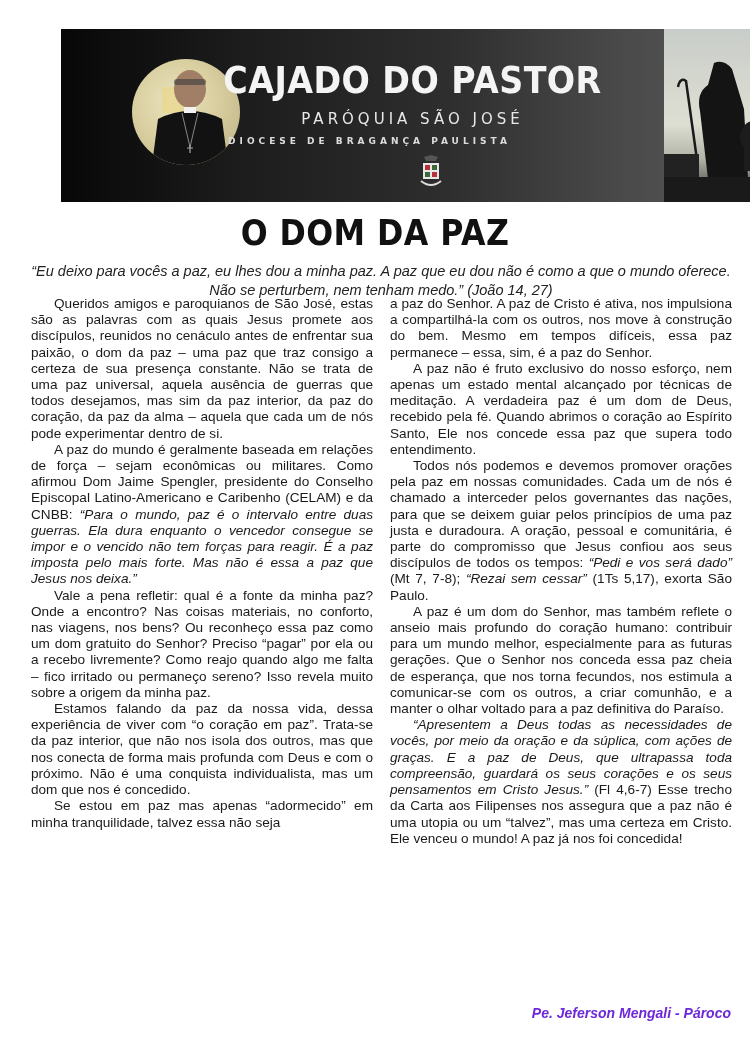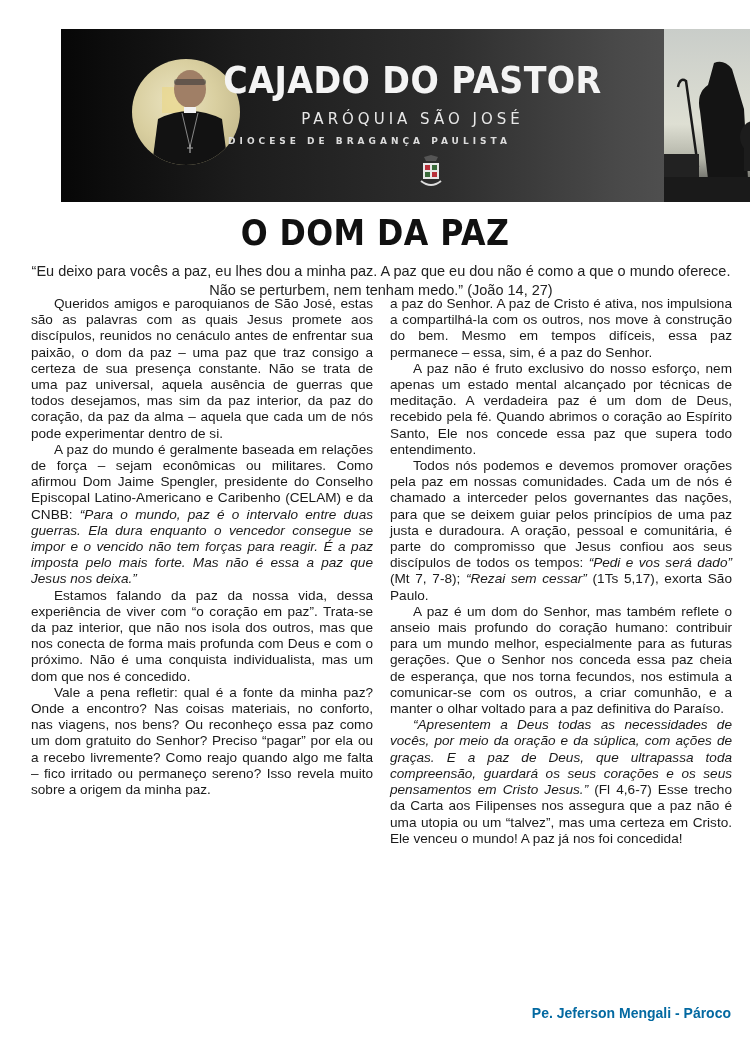--- a/index.html
+++ b/index.html
@@ -9,28 +9,28 @@
   .portrait { position:absolute; left:71px; top:30px; width:108px; height:106px; border-radius:50%; overflow:hidden;
     background:radial-gradient(ellipse at 40% 40%, #eae3c0 0%, #d9cfa0 45%, #b9ae82 100%); }
   .shepherd { position:absolute; left:603px; top:0; width:100px; height:173px; overflow:hidden;
     background:linear-gradient(180deg,#c9cdc9 0%,#dedfd3 55%,#b3b4a8 75%,#2a2a2a 100%); }
   .banner-title { position:absolute; left:0; width:703px; top:30px; text-align:center; color:#f4f4f4; font-weight:bold;
     font-size:37px; letter-spacing:0.5px; font-family:"DejaVu Sans", sans-serif; transform:scaleX(0.9); }
   .banner-sub { position:absolute; left:0; width:703px; top:81px; text-align:center; color:#e8e8e8; font-size:15px; letter-spacing:4px; font-family:"DejaVu Sans", sans-serif; }
   .banner-sub2 { position:absolute; left:0; width:617px; top:107px; text-align:center; color:#dcdcdc; font-size:9px; letter-spacing:4px; font-weight:bold; font-family:"DejaVu Sans", sans-serif; }
   .crest { position:absolute; left:357px; top:126px; width:26px; height:36px; }
   .title { position:absolute; left:0; width:750px; top:212px; text-align:center; font-size:36px; font-weight:bold; color:#111; font-family:"DejaVu Sans", sans-serif; transform:scaleX(0.88); letter-spacing:0.5px; }
-  .quote { position:absolute; left:30px; width:702px; top:262px; text-align:center; font-size:14.5px; line-height:19px; color:#222; }
+  .quote { position:absolute; left:30px; width:702px; top:262px; text-align:center; font-style:italic; font-size:14.5px; line-height:19px; color:#222; }
   .col { position:absolute; top:296px; width:342px; font-size:13.6px; line-height:16.2px; text-align:justify; color:#1a1a1a; }
   .col.left { left:31px; }
   .col.right { left:390px; }
   .col p { margin:0; text-indent:23px; }
   .col p.cont { text-indent:0; }
   .col em { font-style:italic; }
-  .signature { position:absolute; right:19px; top:1005px; font-weight:bold; font-size:14px; color:#0369a1; }
+  .signature { position:absolute; right:19px; top:1005px; font-weight:bold; font-style:italic; font-size:14px; color:#6d28d9; }
 </style>
 </head>
 <body>
 
 <div class="banner">
   <div class="portrait" title="Foto do pároco">
     <svg width="108" height="106" viewBox="0 0 108 106">
       <rect x="30" y="28" width="22" height="26" fill="#e9d78a" opacity="0.7"></rect>
       <ellipse cx="58" cy="30" rx="16" ry="19" fill="#a07f66"></ellipse>
       <rect x="42" y="20" width="32" height="6" rx="3" fill="#3b3b3b" opacity="0.6"></rect>
@@ -69,22 +69,23 @@
   </div>
 </div>
 
 <h1 class="title" style="margin:0;">O DOM DA PAZ</h1>
 
 <div class="quote">“Eu deixo para vocês a paz, eu lhes dou a minha paz. A paz que eu dou não é como a que o mundo oferece. Não se perturbem, nem tenham medo.” (João 14, 27)</div>
 
 <div class="col left">
   <p>Queridos amigos e paroquianos de São José, estas são as palavras com as quais Jesus promete aos discípulos, reunidos no cenáculo antes de enfrentar sua paixão, o dom da paz – uma paz que traz consigo a certeza de sua presença constante. Não se trata de uma paz universal, aquela ausência de guerras que todos desejamos, mas sim da paz interior, da paz do coração, da paz da alma – aquela que cada um de nós pode experimentar dentro de si.</p>
   <p><span>A paz do mundo é geralmente baseada em relações de força – sejam econômicas ou militares. Como afirmou Dom Jaime Spengler, presidente do Conselho Episcopal Latino-Americano e Caribenho (CELAM) e da CNBB: </span><em>“Para o mundo, paz é o intervalo entre duas guerras. Ela dura enquanto o vencedor consegue se impor e o vencido não tem forças para reagir. É a paz imposta pelo mais forte. Mas não é essa a paz que Jesus nos deixa.”</em></p>
+  <p>Vale a pena refletir: qual é a fonte da minha paz? Onde a encontro? Nas coisas materiais, no conforto, nas viagens, nos bens? Ou reconheço essa paz como um dom gratuito do Senhor? Preciso “pagar” por ela ou a recebo livremente? Como reajo quando algo me falta – fico irritado ou permaneço sereno? Isso revela muito sobre a origem da minha paz.</p>
   <p>Estamos falando da paz da nossa vida, dessa experiência de viver com “o coração em paz”. Trata-se da paz interior, que não nos isola dos outros, mas que nos conecta de forma mais profunda com Deus e com o próximo. Não é uma conquista individualista, mas um dom que nos é concedido.</p>
-  <p>Vale a pena refletir: qual é a fonte da minha paz? Onde a encontro? Nas coisas materiais, no conforto, nas viagens, nos bens? Ou reconheço essa paz como um dom gratuito do Senhor? Preciso “pagar” por ela ou a recebo livremente? Como reajo quando algo me falta – fico irritado ou permaneço sereno? Isso revela muito sobre a origem da minha paz.</p>
+  <p>Se estou em paz mas apenas “adormecido” em minha tranquilidade, talvez essa não seja</p>
 </div>
 
 <div class="col right">
   <p class="cont">a paz do Senhor. A paz de Cristo é ativa, nos impulsiona a compartilhá-la com os outros, nos move à construção do bem. Mesmo em tempos difíceis, essa paz permanece – essa, sim, é a paz do Senhor.</p>
   <p>A paz não é fruto exclusivo do nosso esforço, nem apenas um estado mental alcançado por técnicas de meditação. A verdadeira paz é um dom de Deus, recebido pela fé. Quando abrimos o coração ao Espírito Santo, Ele nos concede essa paz que supera todo entendimento.</p>
   <p><span>Todos nós podemos e devemos promover orações pela paz em nossas comunidades. Cada um de nós é chamado a interceder pelos governantes das nações, para que se deixem guiar pelos princípios de uma paz justa e duradoura. A oração, pessoal e comunitária, é parte do compromisso que Jesus confiou aos seus discípulos de todos os tempos: </span><em>“Pedi e vos será dado”</em><span> (Mt 7, 7-8); </span><em>“Rezai sem cessar”</em><span> (1Ts 5,17), exorta São Paulo.</span></p>
   <p>A paz é um dom do Senhor, mas também reflete o anseio mais profundo do coração humano: contribuir para um mundo melhor, especialmente para as futuras gerações. Que o Senhor nos conceda essa paz cheia de esperança, que nos torna fecundos, nos estimula a comunicar-se com os outros, a criar comunhão, e a manter o olhar voltado para a paz definitiva do Paraíso.</p>
   <p><em>“Apresentem a Deus todas as necessidades de vocês, por meio da oração e da súplica, com ações de graças. E a paz de Deus, que ultrapassa toda compreensão, guardará os seus corações e os seus pensamentos em Cristo Jesus.”</em><span> (Fl 4,6-7) Esse trecho da Carta aos Filipenses nos assegura que a paz não é uma utopia ou um “talvez”, mas uma certeza em Cristo. Ele venceu o mundo! A paz já nos foi concedida!</span></p>
 </div>
 

